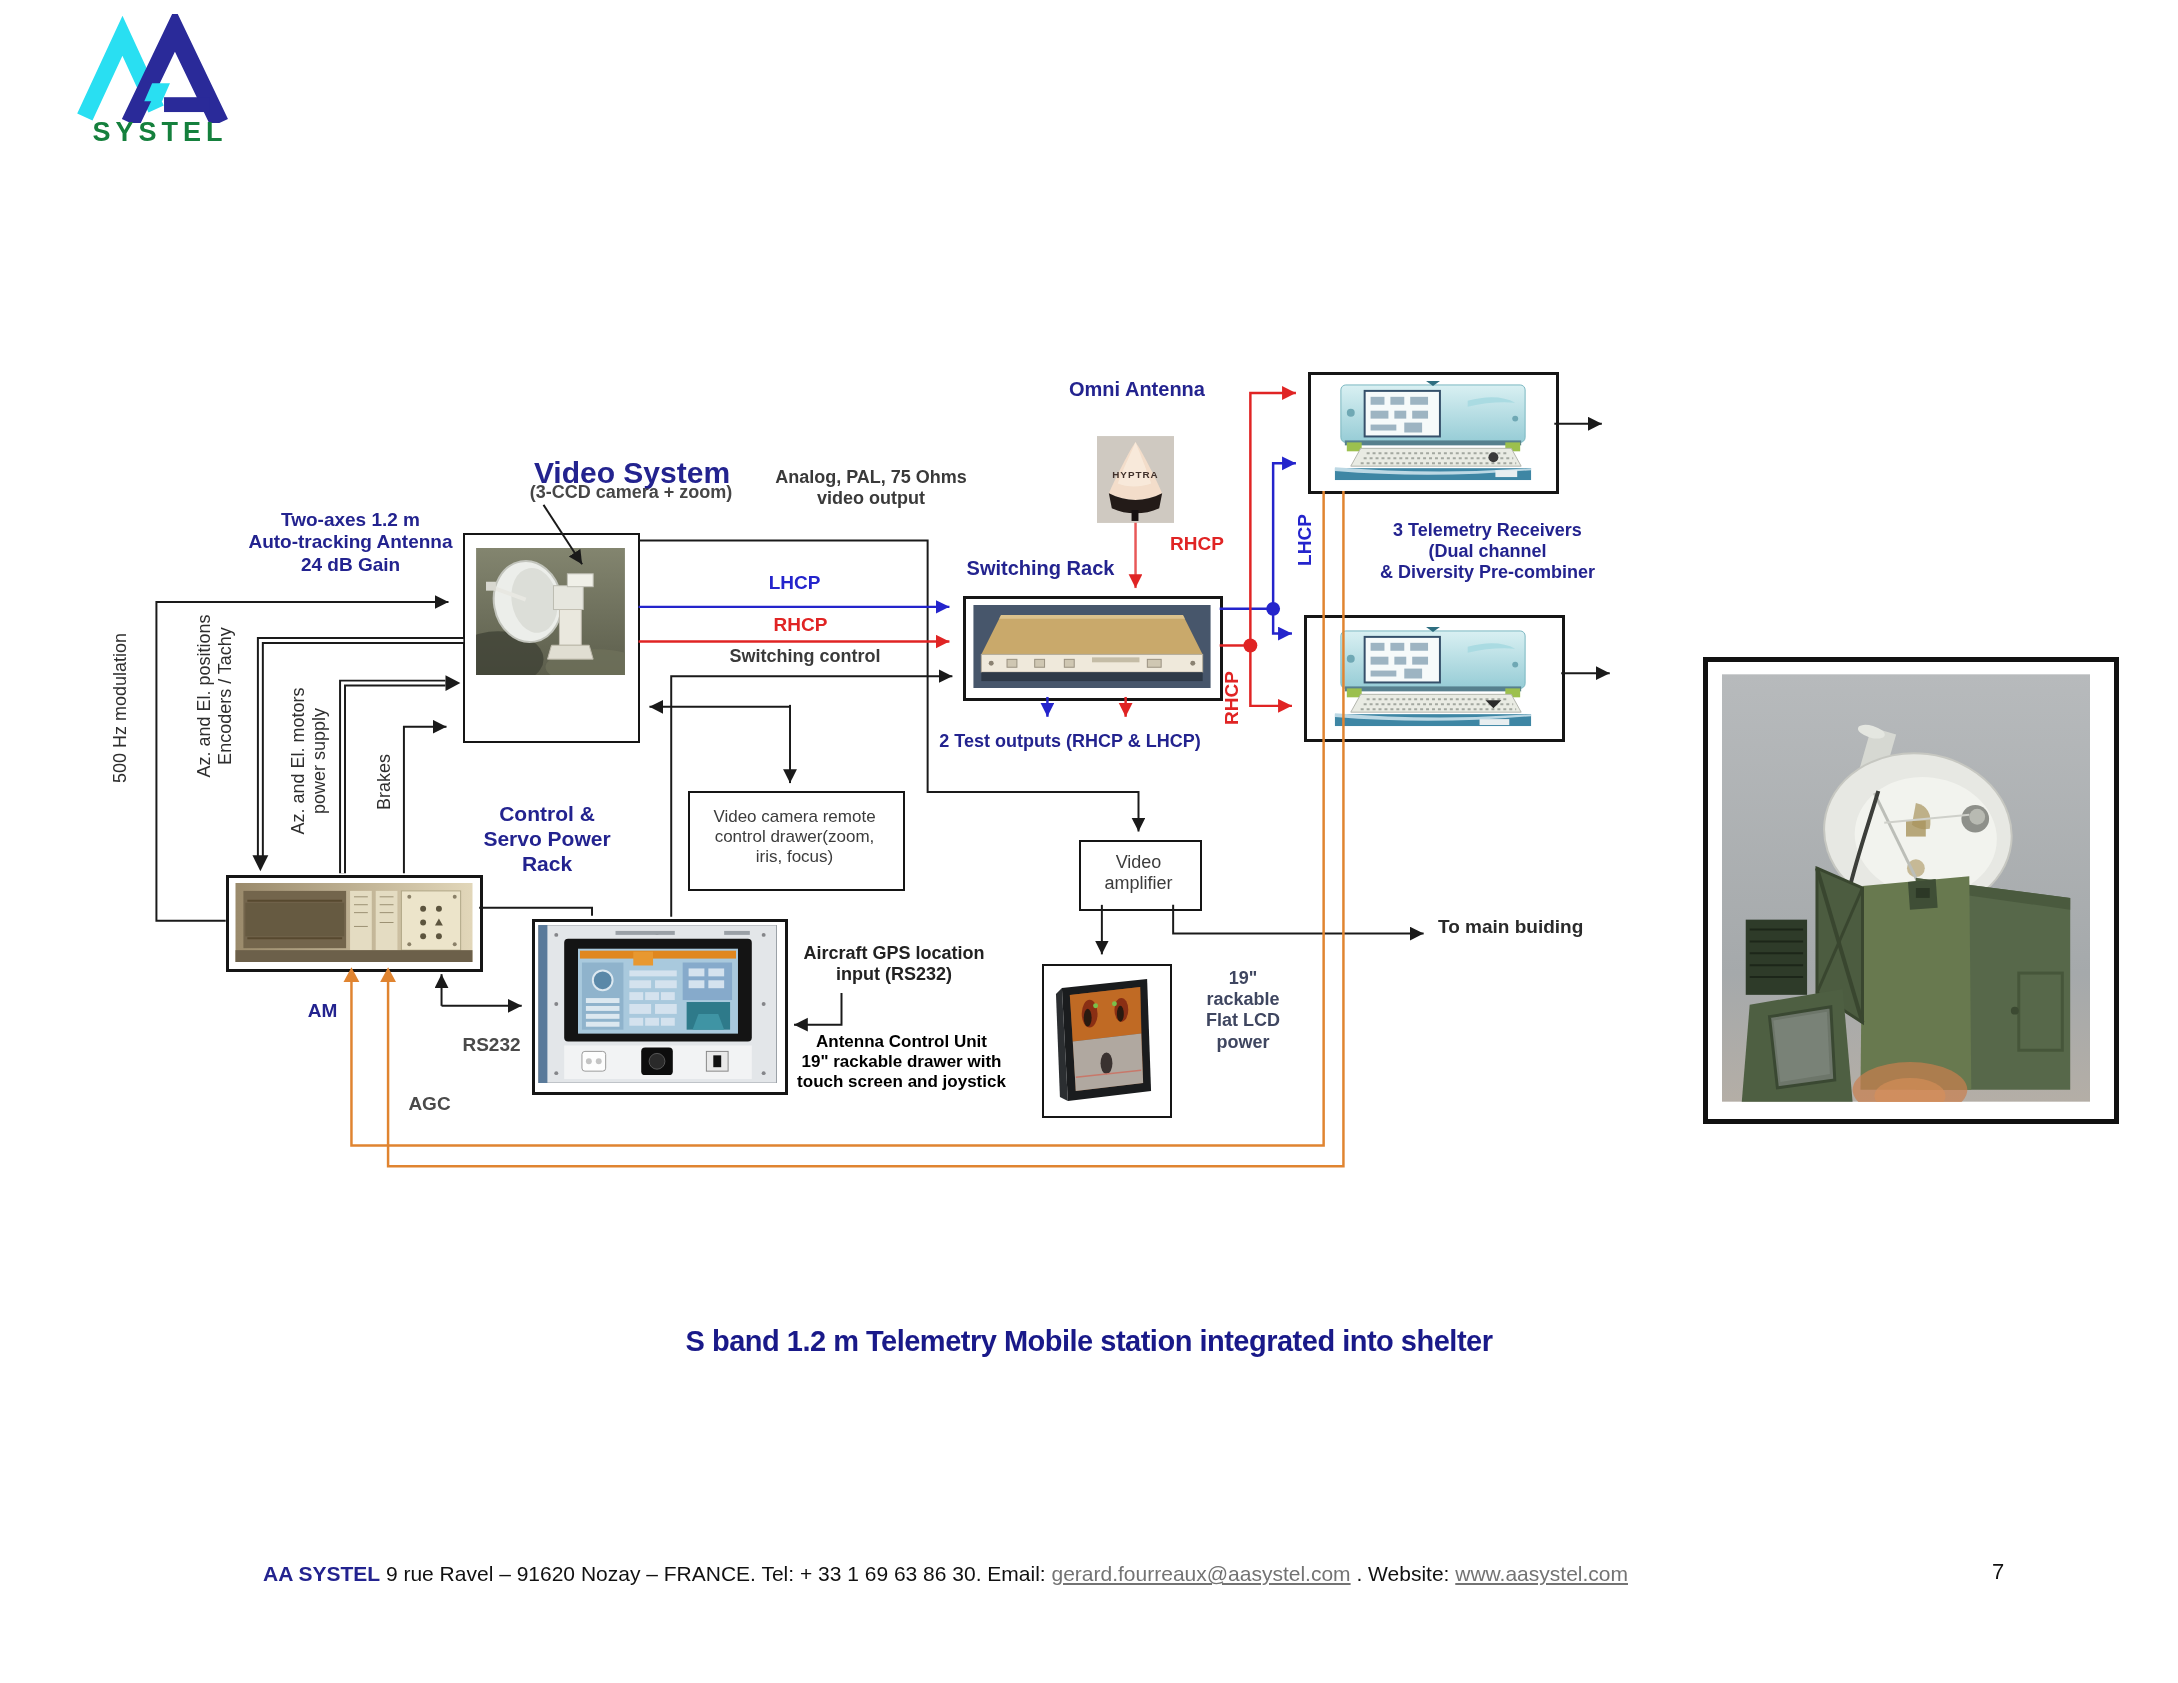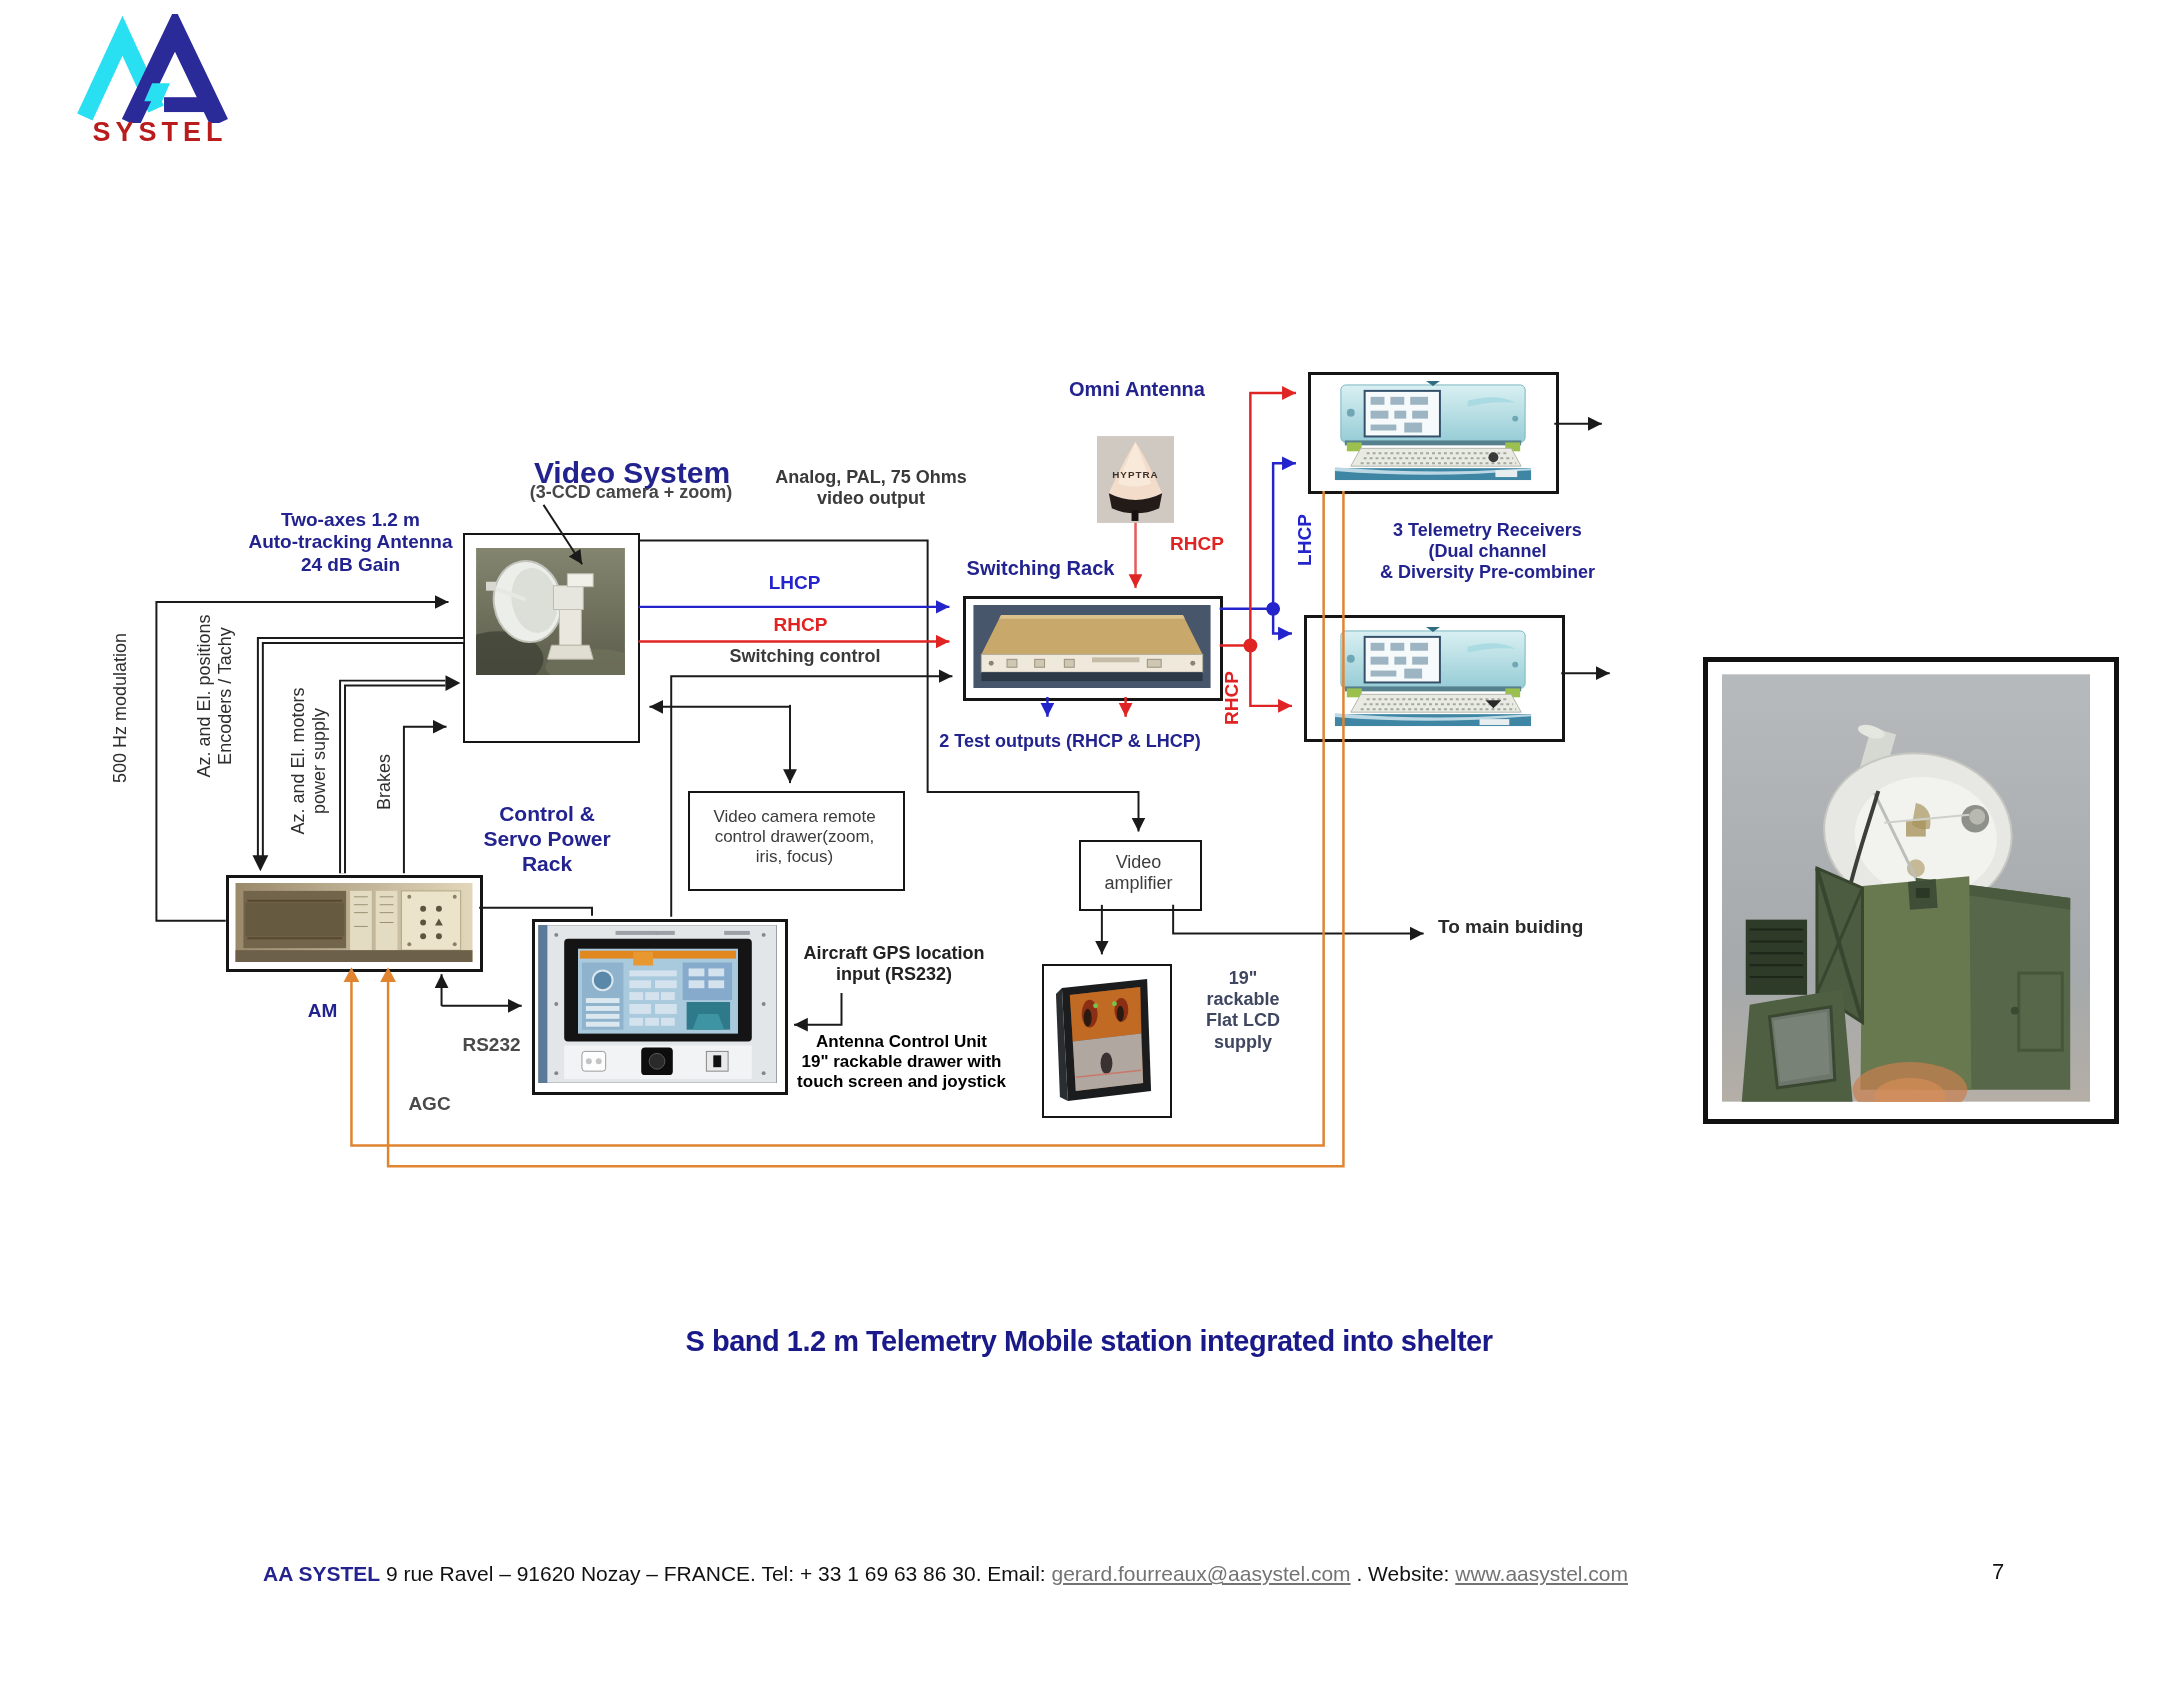--- a/index.html
+++ b/index.html
@@ -14,21 +14,21 @@
   .rot{transform:rotate(-90deg);}
   .box{position:absolute;background:#fff;border:2px solid #151515;}
   .box3{position:absolute;background:#fff;border:3px solid #151515;}
   .wires{position:absolute;left:0;top:0;pointer-events:none;}
   .caption{position:absolute;left:297px;top:1325px;width:1584px;text-align:center;
            font-size:29px;font-weight:bold;color:#191989;letter-spacing:-0.5px;}
   .footer{position:absolute;left:263px;top:1562px;font-size:21px;color:#111;white-space:nowrap;}
   .footer a{color:#737373;text-decoration:underline;}
   .pagenum{position:absolute;left:1992px;top:1559px;font-size:22px;color:#111;}
   .logo-systel{position:absolute;left:71px;top:117px;width:178px;text-align:center;
-      font-size:27px;font-weight:bold;color:#b91c1c;letter-spacing:5px;}
+      font-size:27px;font-weight:bold;color:#15803d;letter-spacing:5px;}
 </style>
 </head>
 <body>
 
 <div class="page">
 
   <div class="abs" style="left:69px;top:14px;width:198px;height:109px;">
     <svg width="198" height="109" viewBox="0 0 200 110">
       <polyline points="16,104 54,22 88,96" fill="none" stroke="#29dff2" stroke-width="17"></polyline>
       <polyline points="62,110 107,16 152,110" fill="none" stroke="#2a2a99" stroke-width="19"></polyline>
@@ -501,21 +501,21 @@
   <div class="lbl" style="left:780px;top:1032px;width:243px;font-size:17px;font-weight:bold;color:#000000;">
     <div>Antenna Control Unit</div>
     <div>19" rackable drawer with</div>
     <div>touch screen and joystick</div>
   </div>
 
   <div class="lbl" style="left:1181px;top:968px;width:124px;font-size:18px;color:#3f4660;font-weight:bold;">
     <div>19"</div>
     <div>rackable</div>
     <div>Flat LCD</div>
-    <div>supply</div>
+    <div>power</div>
   </div>
 
   <div class="lbl" style="left:1438px;top:916px;width:218px;font-size:19px;font-weight:bold;color:#2a2a2a;text-align:left;">To main buiding</div>
 
   <div class="caption">S band 1.2 m Telemetry Mobile station integrated into shelter</div>
 
   <div class="footer">
     <span style="color:#23238f;font-weight:bold;margin-top:28px;">AA SYSTEL</span><span> 9 rue Ravel – 91620 Nozay – FRANCE.  Tel: + 33 1 69 63 86 30. Email: </span><a href="#">gerard.fourreaux@aasystel.com</a><span> .  Website: </span><a href="#">www.aasystel.com</a>
   </div>
   <div class="pagenum">7</div>

